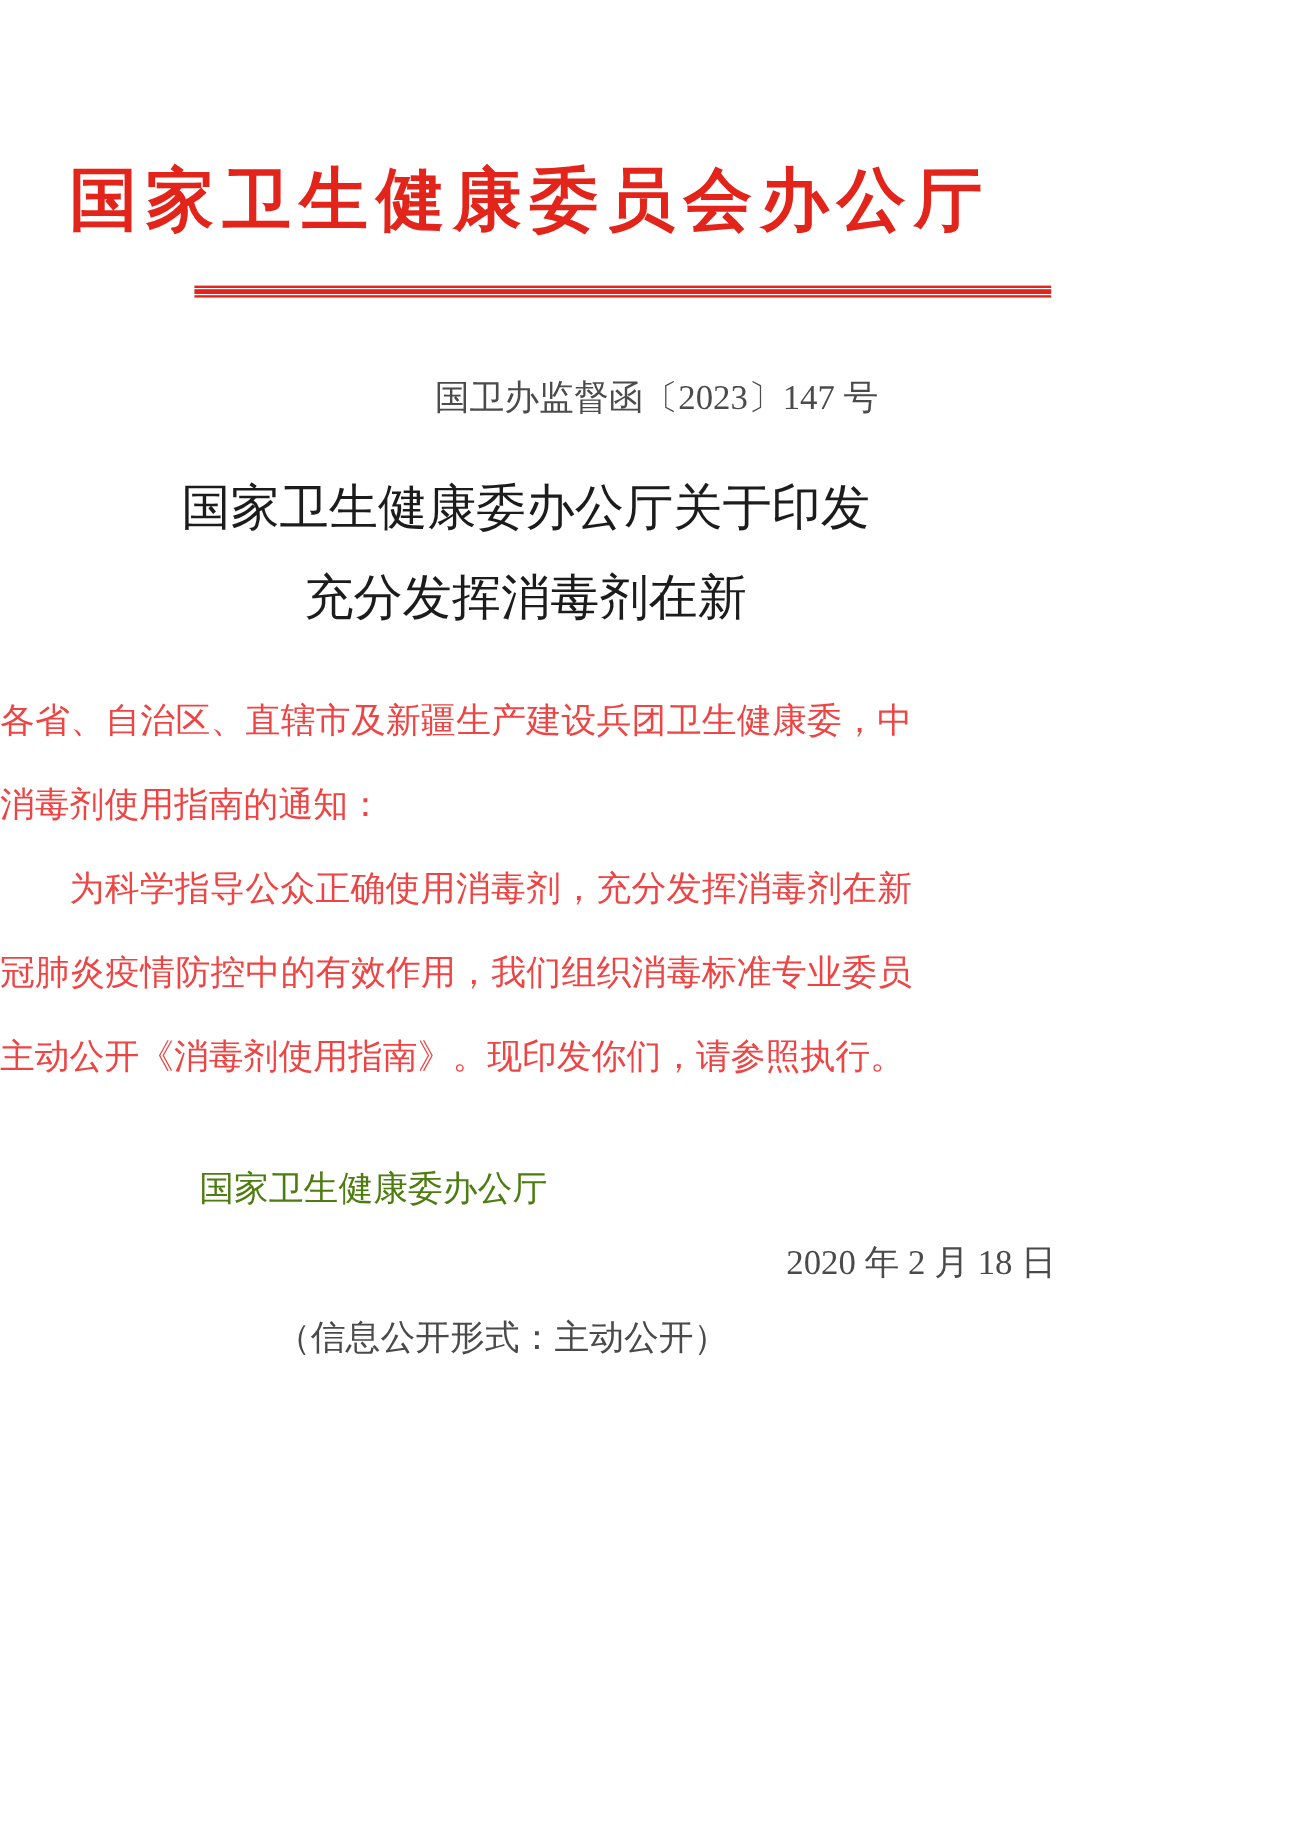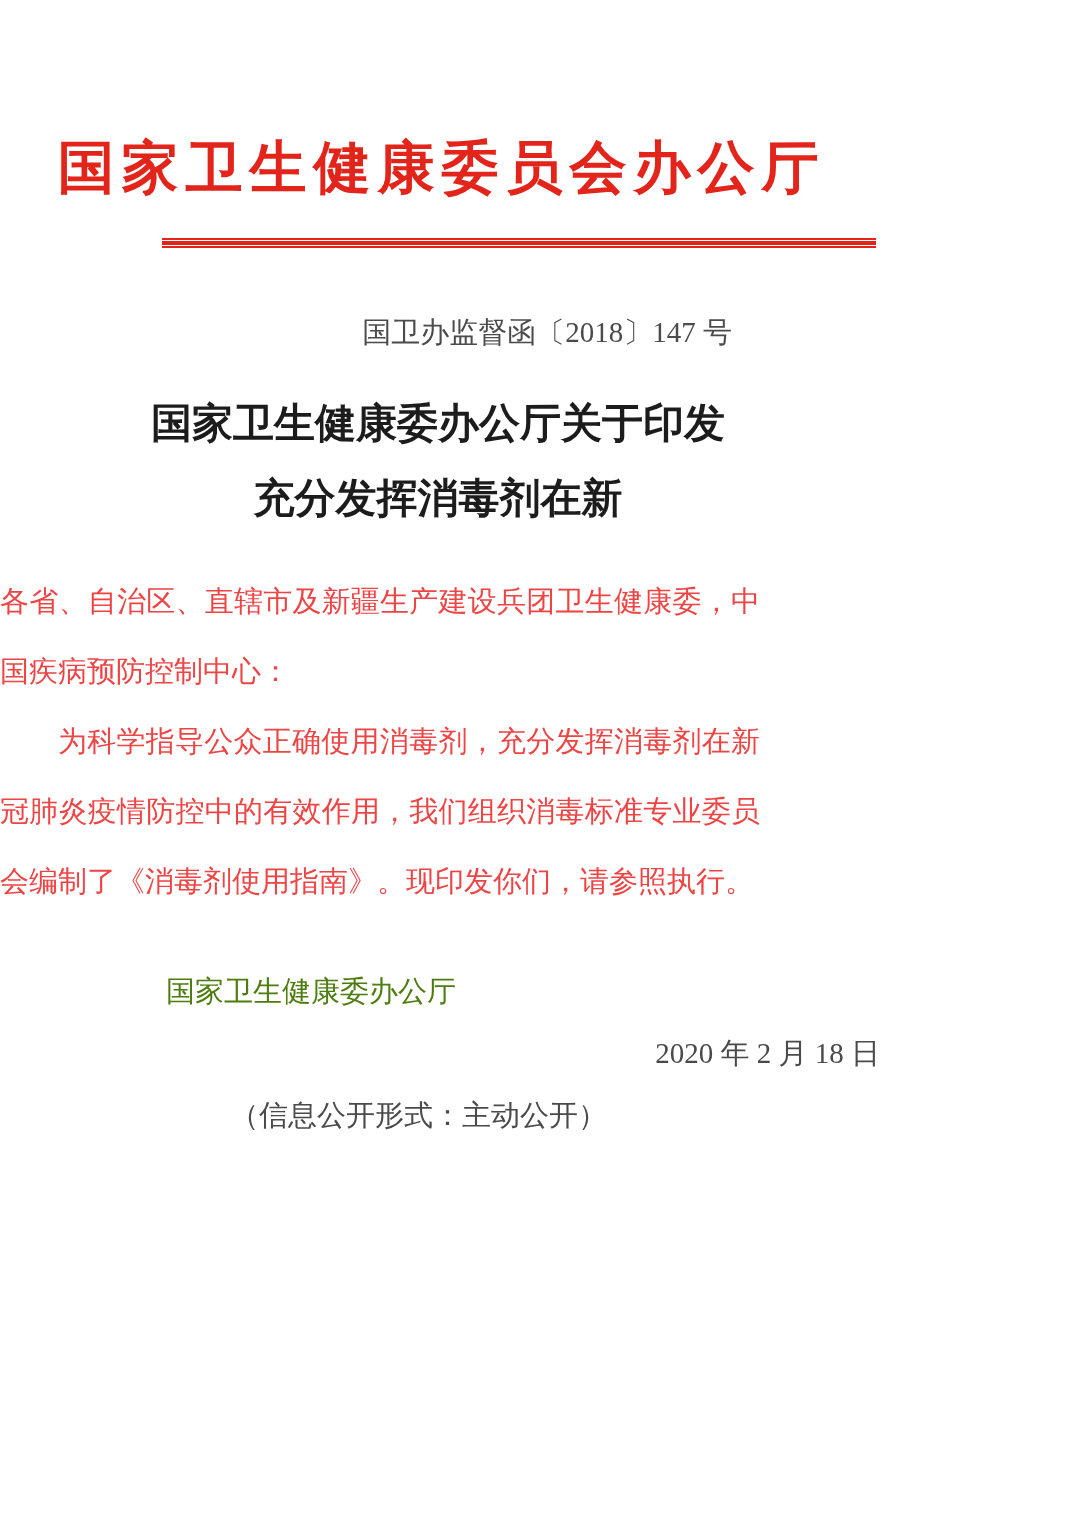--- a/index.html
+++ b/index.html
@@ -49,21 +49,21 @@
     font-size: 29px;
     color: #4b4b4b;
     line-height: 40px;
     white-space: nowrap;
   }
   
   .doc-title {
     margin-top: 34px;
     text-align: center;
     font-size: 41px;
-    font-weight: bold;
+    font-weight: normal;
     color: #1c1c1c;
     line-height: 75px;
   }
   
   .body-content {
     width: 760px;
     font-size: 29px;
     color: #ef4444;
     line-height: 70px;
   }
@@ -113,33 +113,33 @@
 <div class="page">
 
   <div class="letterhead">国家卫生健康委员会办公厅</div>
 
   <div class="red-rule">
     <div class="stripe-thin"></div>
     <div class="stripe-thick"></div>
     <div class="stripe-thin"></div>
   </div>
 
-  <div class="doc-number">国卫办监督函〔2018〕147 号</div>
+  <div class="doc-number">国卫办监督函〔2023〕147 号</div>
 
   <div class="doc-title">
     <div>国家卫生健康委办公厅关于印发</div>
     <div>充分发挥消毒剂在新</div>
   </div>
 
   <div class="body-content">
     <div class="body-line fill">各省、自治区、直辖市及新疆生产建设兵团卫生健康委，中</div>
-    <div class="body-line">国疾病预防控制中心：</div>
+    <div class="body-line">消毒剂使用指南的通知：</div>
     <div class="body-line fill indent">为科学指导公众正确使用消毒剂，充分发挥消毒剂在新</div>
     <div class="body-line fill">冠肺炎疫情防控中的有效作用，我们组织消毒标准专业委员</div>
-    <div class="body-line">会编制了《消毒剂使用指南》。现印发你们，请参照执行。</div>
+    <div class="body-line">主动公开《消毒剂使用指南》。现印发你们，请参照执行。</div>
   </div>
 
   <div class="issuer">国家卫生健康委办公厅</div>
 
   <div class="issue-date">2020 年 2 月 18 日</div>
 
   <div class="disclosure">（信息公开形式：主动公开）</div>
 
 </div>
 

